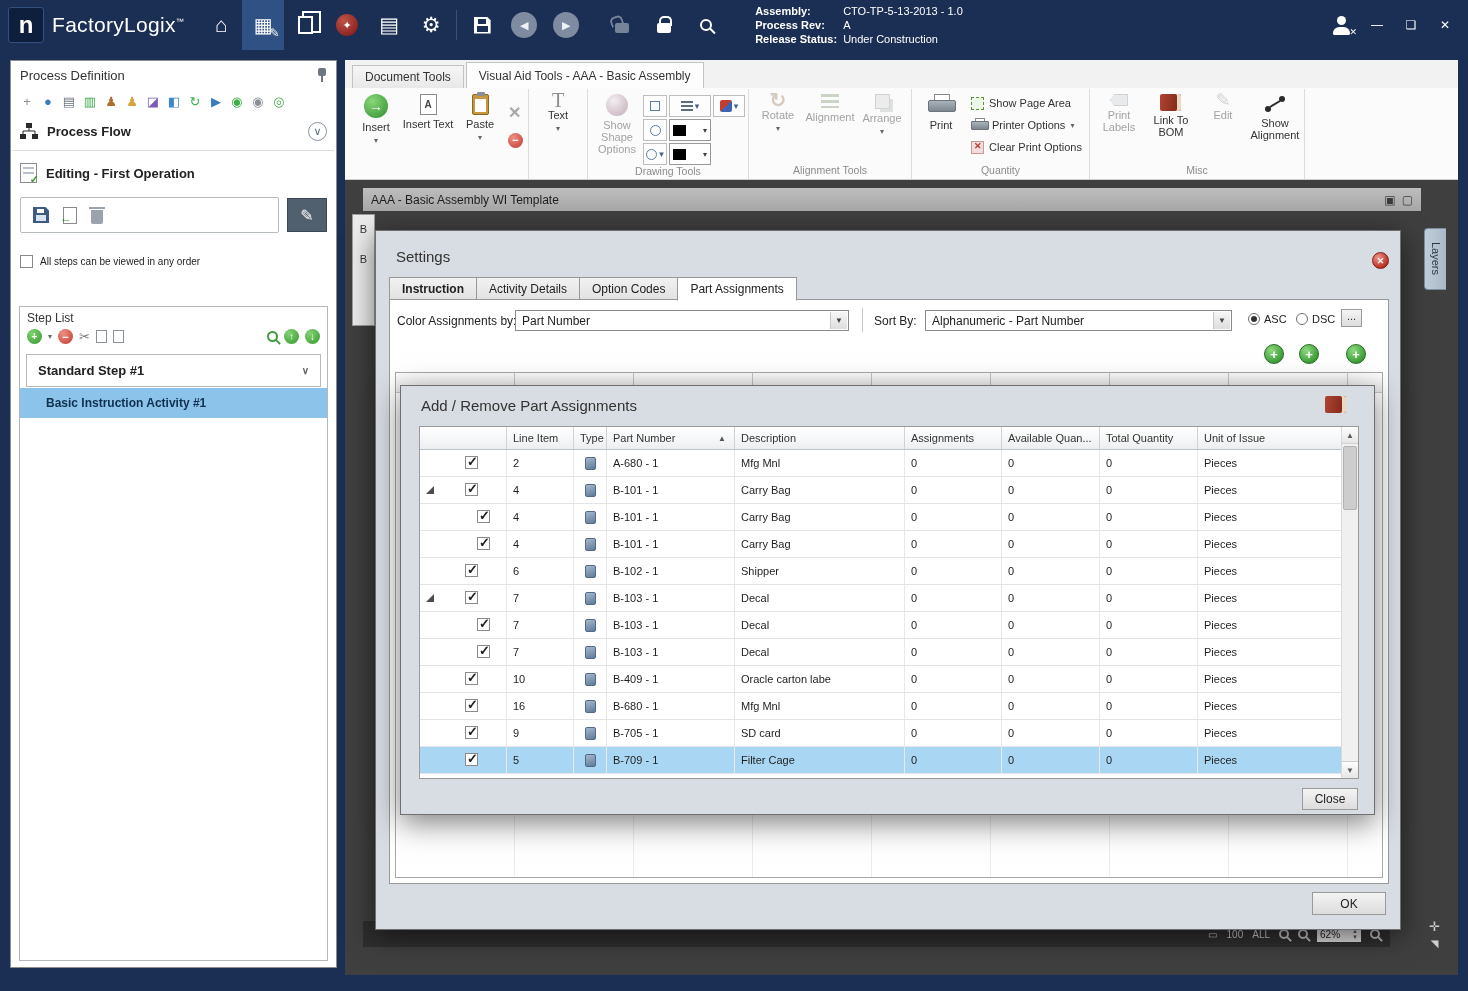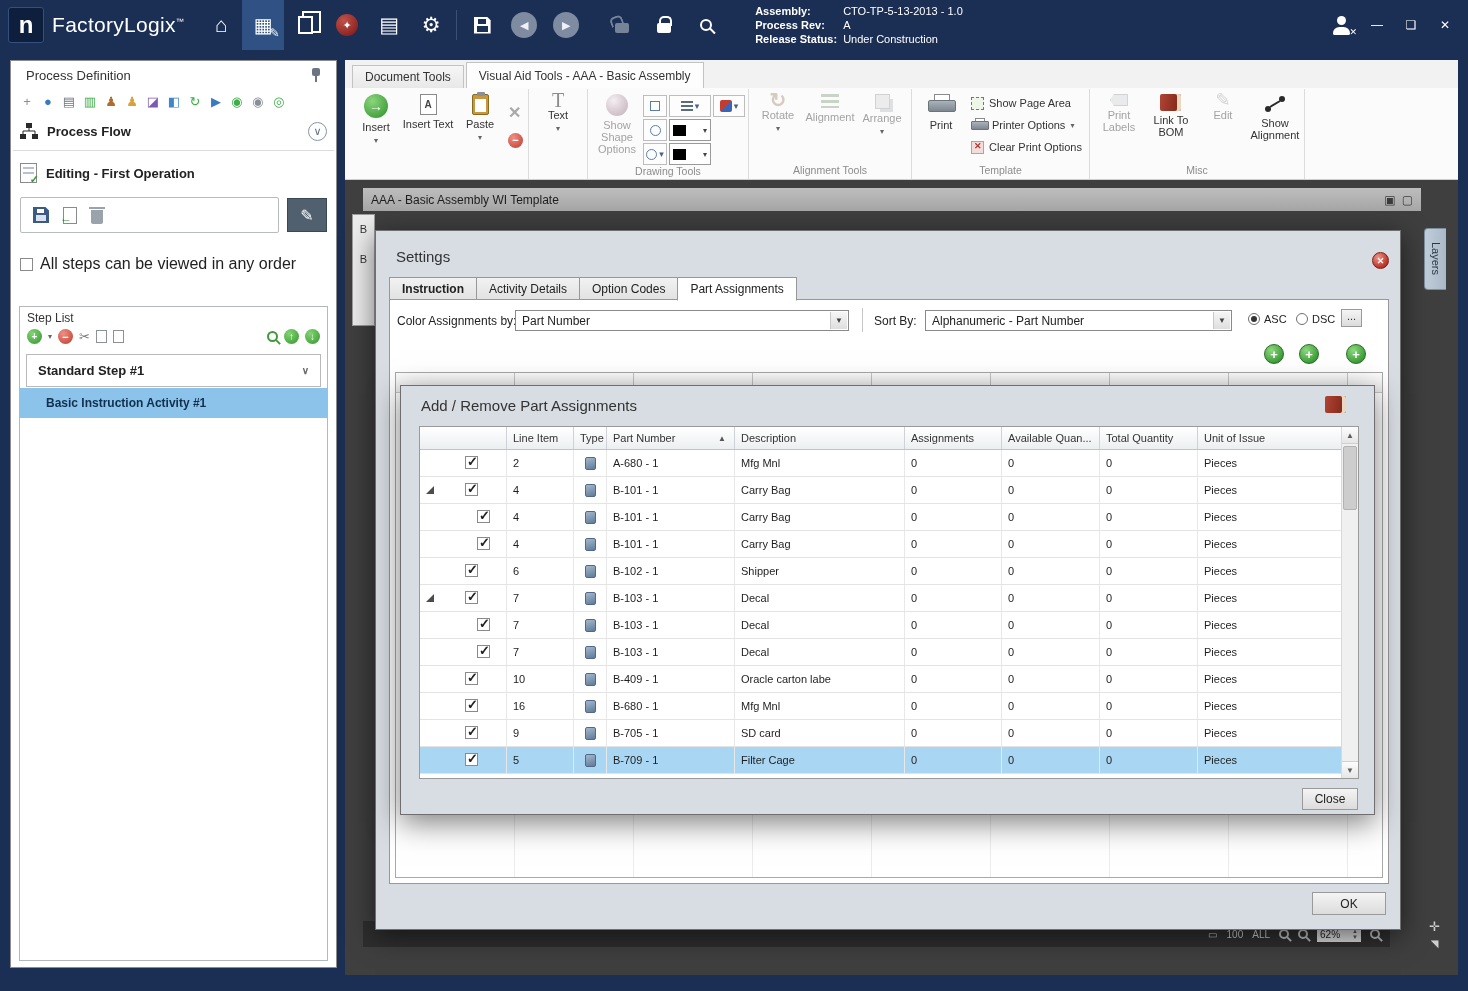--- a/index.html
+++ b/index.html
@@ -33,21 +33,21 @@
   #asm-info b{display:inline-block;width:88px;font-weight:bold;}
   #tb-right{margin-left:auto;display:flex;align-items:center;gap:16px;padding-right:14px;}
   .person-ic{position:relative;width:20px;height:19px;}
   .person-ic::before{content:"";position:absolute;top:0;left:5px;width:9px;height:9px;border-radius:50%;background:#fff;}
   .person-ic::after{content:"";position:absolute;bottom:0;left:1px;width:17px;height:8px;border-radius:8px 8px 2px 2px;background:#fff;}
   .person-x{position:absolute;right:-5px;bottom:-2px;font-size:9px;color:#fff;}
   .winbtn{font-size:12px;color:#fff;width:18px;text-align:center;}
 
   
   #left-panel{position:absolute;left:10px;top:60px;width:327px;height:908px;background:#fff;border:1px solid #8c8c8c;}
-  .lp-header{height:28px;display:flex;align-items:center;justify-content:space-between;padding:0 15px;}
+  .lp-header{height:28px;display:flex;align-items:center;justify-content:space-between;padding:0 9px;}
   .lp-title{font-size:13px;color:#333;}
   .pin-ico{width:10px;height:14px;position:relative;}
   .pin-ico::before{content:"";position:absolute;top:0;left:1px;width:8px;height:8px;background:#6c7683;border-radius:2px;}
   .pin-ico::after{content:"";position:absolute;top:8px;left:4px;width:2px;height:6px;background:#6c7683;}
   .lp-toolbar{display:flex;align-items:center;gap:3px;padding:3px 7px 5px;}
   .mini-icon{width:18px;height:18px;display:inline-flex;align-items:center;justify-content:center;font-size:13px;}
   .lp-flow{display:flex;align-items:center;gap:9px;padding:7px 9px 9px;}
   .flow-label{font-size:13px;font-weight:bold;color:#222;flex:1;}
   .circle-chevron{width:19px;height:19px;border:1px solid #8795a5;border-radius:50%;display:flex;align-items:center;justify-content:center;color:#5f7085;font-size:11px;}
   .lp-divider{border-top:1px solid #dcdcdc;margin:0 2px;}
@@ -59,21 +59,21 @@
   .lp-actions{display:flex;align-items:center;gap:8px;padding:8px 9px 6px;}
   .action-group{flex:1;display:flex;align-items:center;gap:14px;border:1px solid #b7bcc2;border-radius:2px;height:36px;padding:0 12px;}
   .floppy2{width:16px;height:16px;background:#3d5a82;clip-path:polygon(0 0,78% 0,100% 22%,100% 100%,0 100%);position:relative;}
   .floppy2::before{content:"";position:absolute;top:2px;left:4px;width:7px;height:4px;background:#fff;}
   .floppy2::after{content:"";position:absolute;bottom:2px;left:3px;width:10px;height:6px;background:#d8e2f0;}
   .import-ico{position:relative;width:14px;height:17px;background:#fff;border:1px solid #8b8b8b;}
   .import-ico::after{content:"←";position:absolute;left:-4px;bottom:-2px;color:#2f8f2c;font-weight:bold;font-size:12px;}
   .trash-ico{position:relative;width:12px;height:14px;background:#9aa3ab;border-radius:0 0 2px 2px;margin-top:3px;}
   .trash-ico::before{content:"";position:absolute;top:-3px;left:-2px;width:16px;height:2px;background:#9aa3ab;}
   .pencil-btn{width:40px;height:34px;background:#51606f;border:1px solid #3a4754;display:flex;align-items:center;justify-content:center;color:#fff;font-size:16px;}
-  .lp-check-row{display:flex;align-items:center;gap:7px;padding:16px 9px 4px;font-size:16px;color:#222;}
+  .lp-check-row{display:flex;align-items:center;gap:7px;padding:16px 9px 4px;font-size:10px;color:#222;}
   .cbx{width:13px;height:13px;border:1px solid #8a8a8a;background:#fff;position:relative;display:inline-block;flex:none;}
   .cbx.on::after{content:"✓";position:absolute;left:1px;top:-3px;font-size:13px;font-weight:bold;color:#222;}
   #steplist{position:absolute;left:8px;right:8px;top:245px;bottom:6px;border:1px solid #b3b8be;}
   .sl-title{font-size:12px;color:#333;padding:4px 7px 2px;}
   .sl-toolbar{display:flex;align-items:center;gap:6px;padding:2px 7px 5px;}
   .sl-spacer{flex:1;}
   .circ-green{width:15px;height:15px;border-radius:50%;background:radial-gradient(circle at 35% 30%,#83d473,#33952e);color:#fff;font-size:10px;font-weight:bold;display:flex;align-items:center;justify-content:center;}
   .circ-red{width:15px;height:15px;border-radius:50%;background:radial-gradient(circle at 35% 30%,#ef8f85,#c0392b);color:#fff;font-size:11px;font-weight:bold;display:flex;align-items:center;justify-content:center;}
   .pages-ico{position:relative;width:11px;height:13px;border:1px solid #8b929a;background:#fff;}
   .pages-ico::before{content:"";position:absolute;top:-4px;left:2px;width:11px;height:13px;border:1px solid #8b929a;background:#fff;z-index:-1;}
@@ -425,21 +425,21 @@
             <span class="printer-sm"></span>
             <span>Printer Options</span>
               <span class="dd-caret">▾</span>
           </div>
           <div class="rb-small">
             <span class="clearprint"></span>
             <span>Clear Print Options</span>
           </div>
         </div>
       </div>
-      <div class="rb-caption">Template</div>
+      <div class="rb-caption">Quantity</div>
     </div>
     <div class="rb-group">
       <div class="rb-items">
         <div class="rb-big disabled">
           <span class="rb-ic taglabel"></span>
           <span>Print Labels</span>
         </div>
         <div class="rb-big">
           <span class="rb-ic bookred"></span>
           <span>Link To BOM</span>

